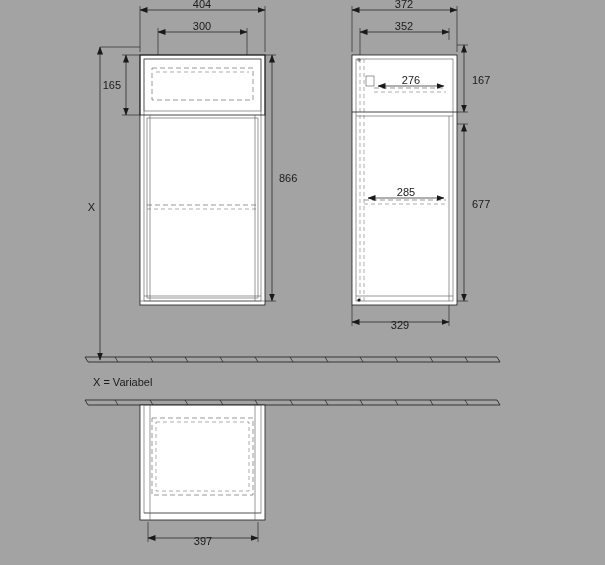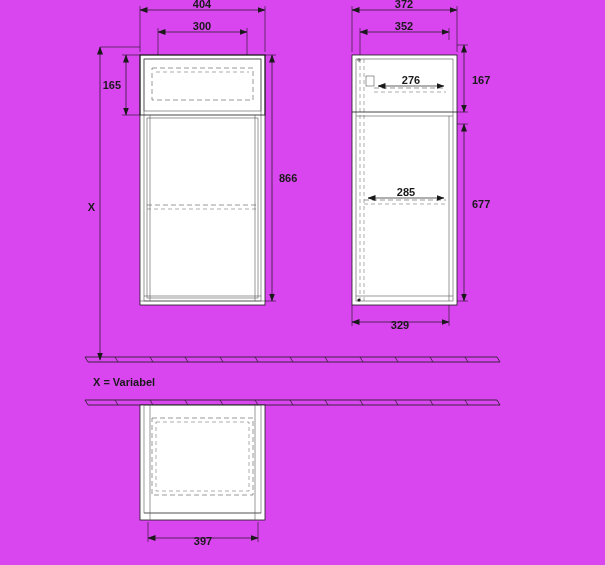--- a/index.html
+++ b/index.html
@@ -7,23 +7,22 @@
     padding: 0;
     background: #ffffff;
   }
   body {
     font-family: "Liberation Sans", sans-serif;
   }
   #root {
     position: relative;
     width: 605px;
     height: 565px;
-    background: #d946ef;
+    background: #a3a3a3;
     overflow: hidden;
-    font-weight: bold;
   }
   #svg-drawing {
     position: absolute;
     left: 0;
     top: 0;
     width: 605px;
     height: 565px;
   }
   .dim-text {
     font-family: "Liberation Sans", sans-serif;

